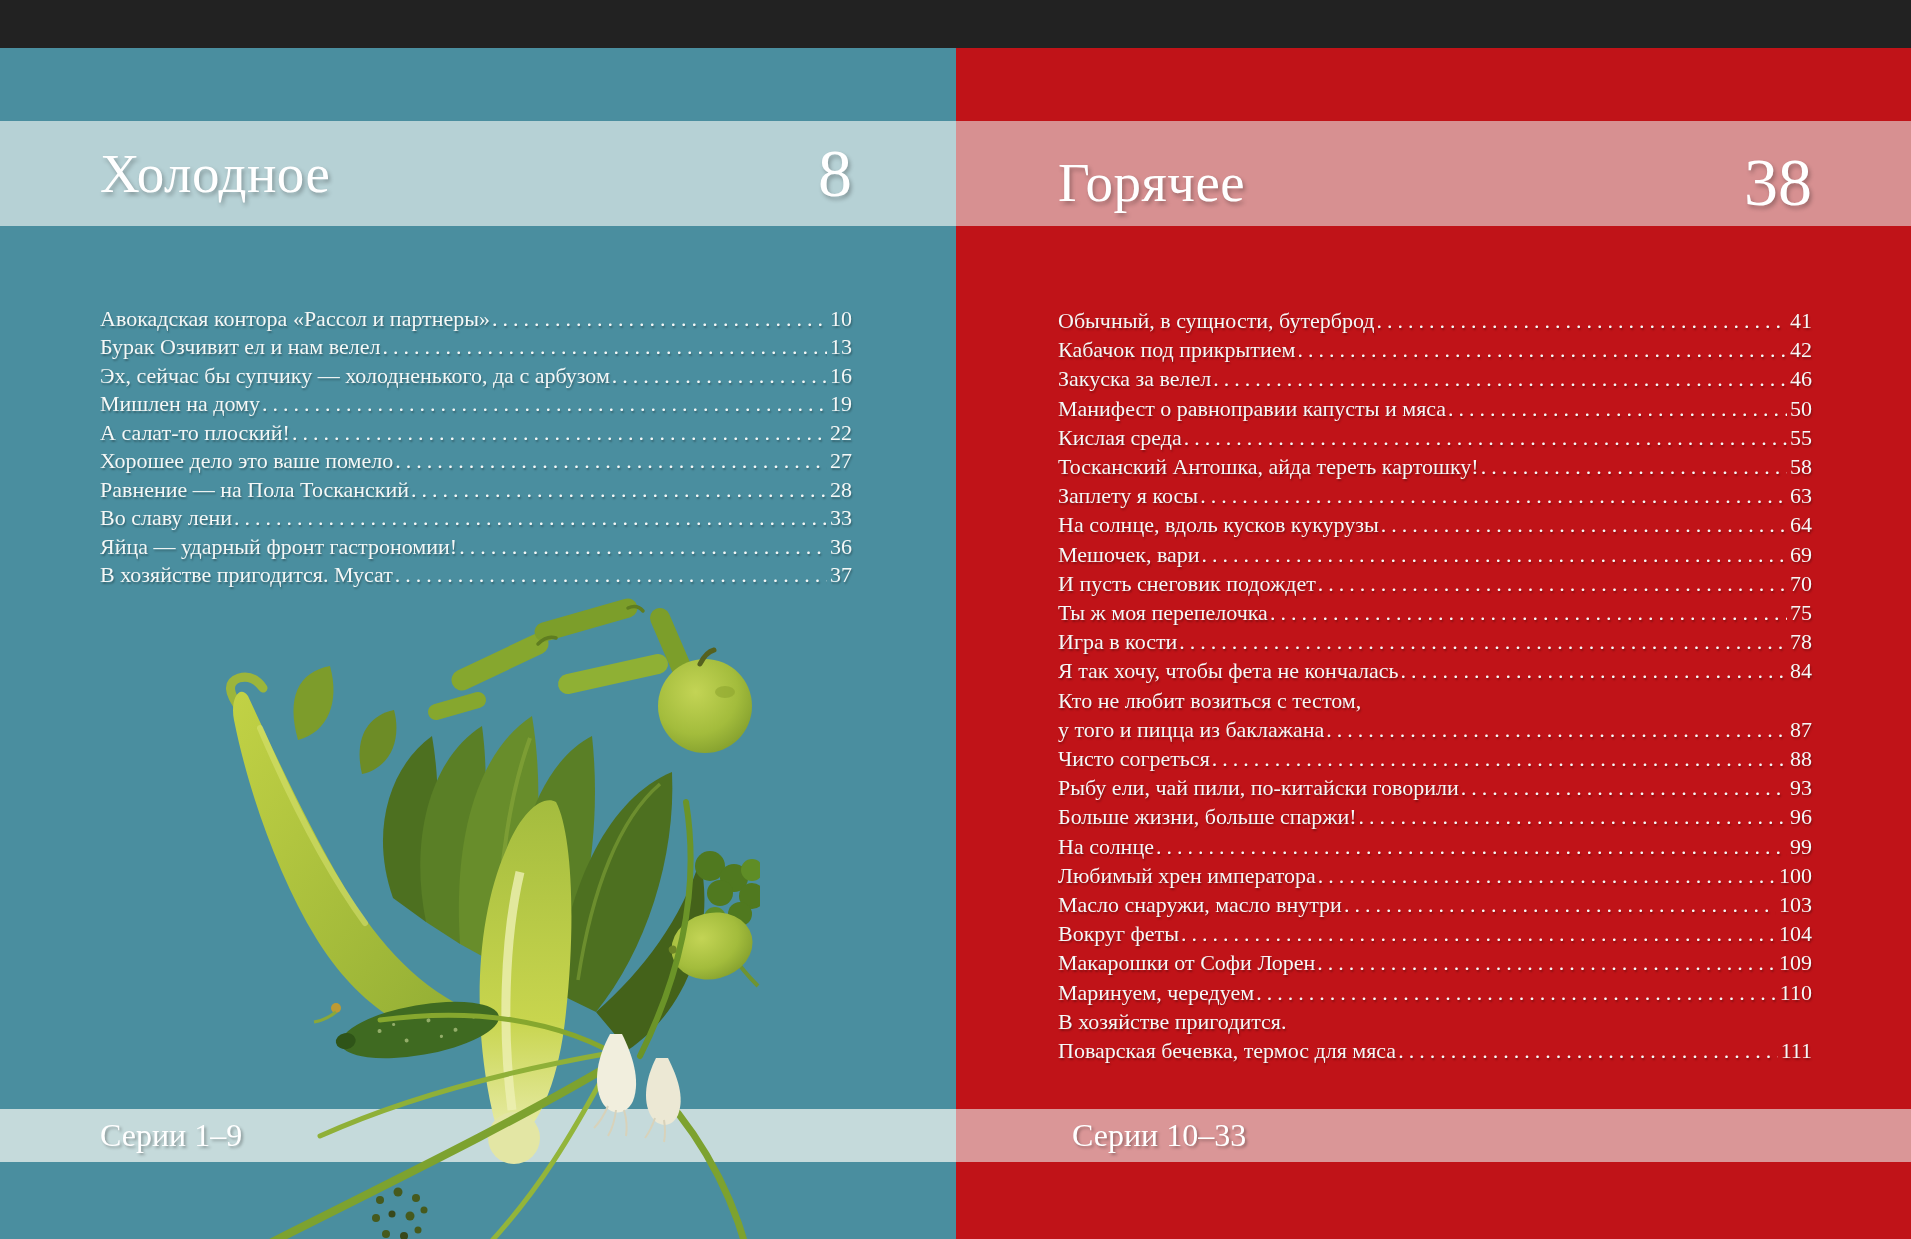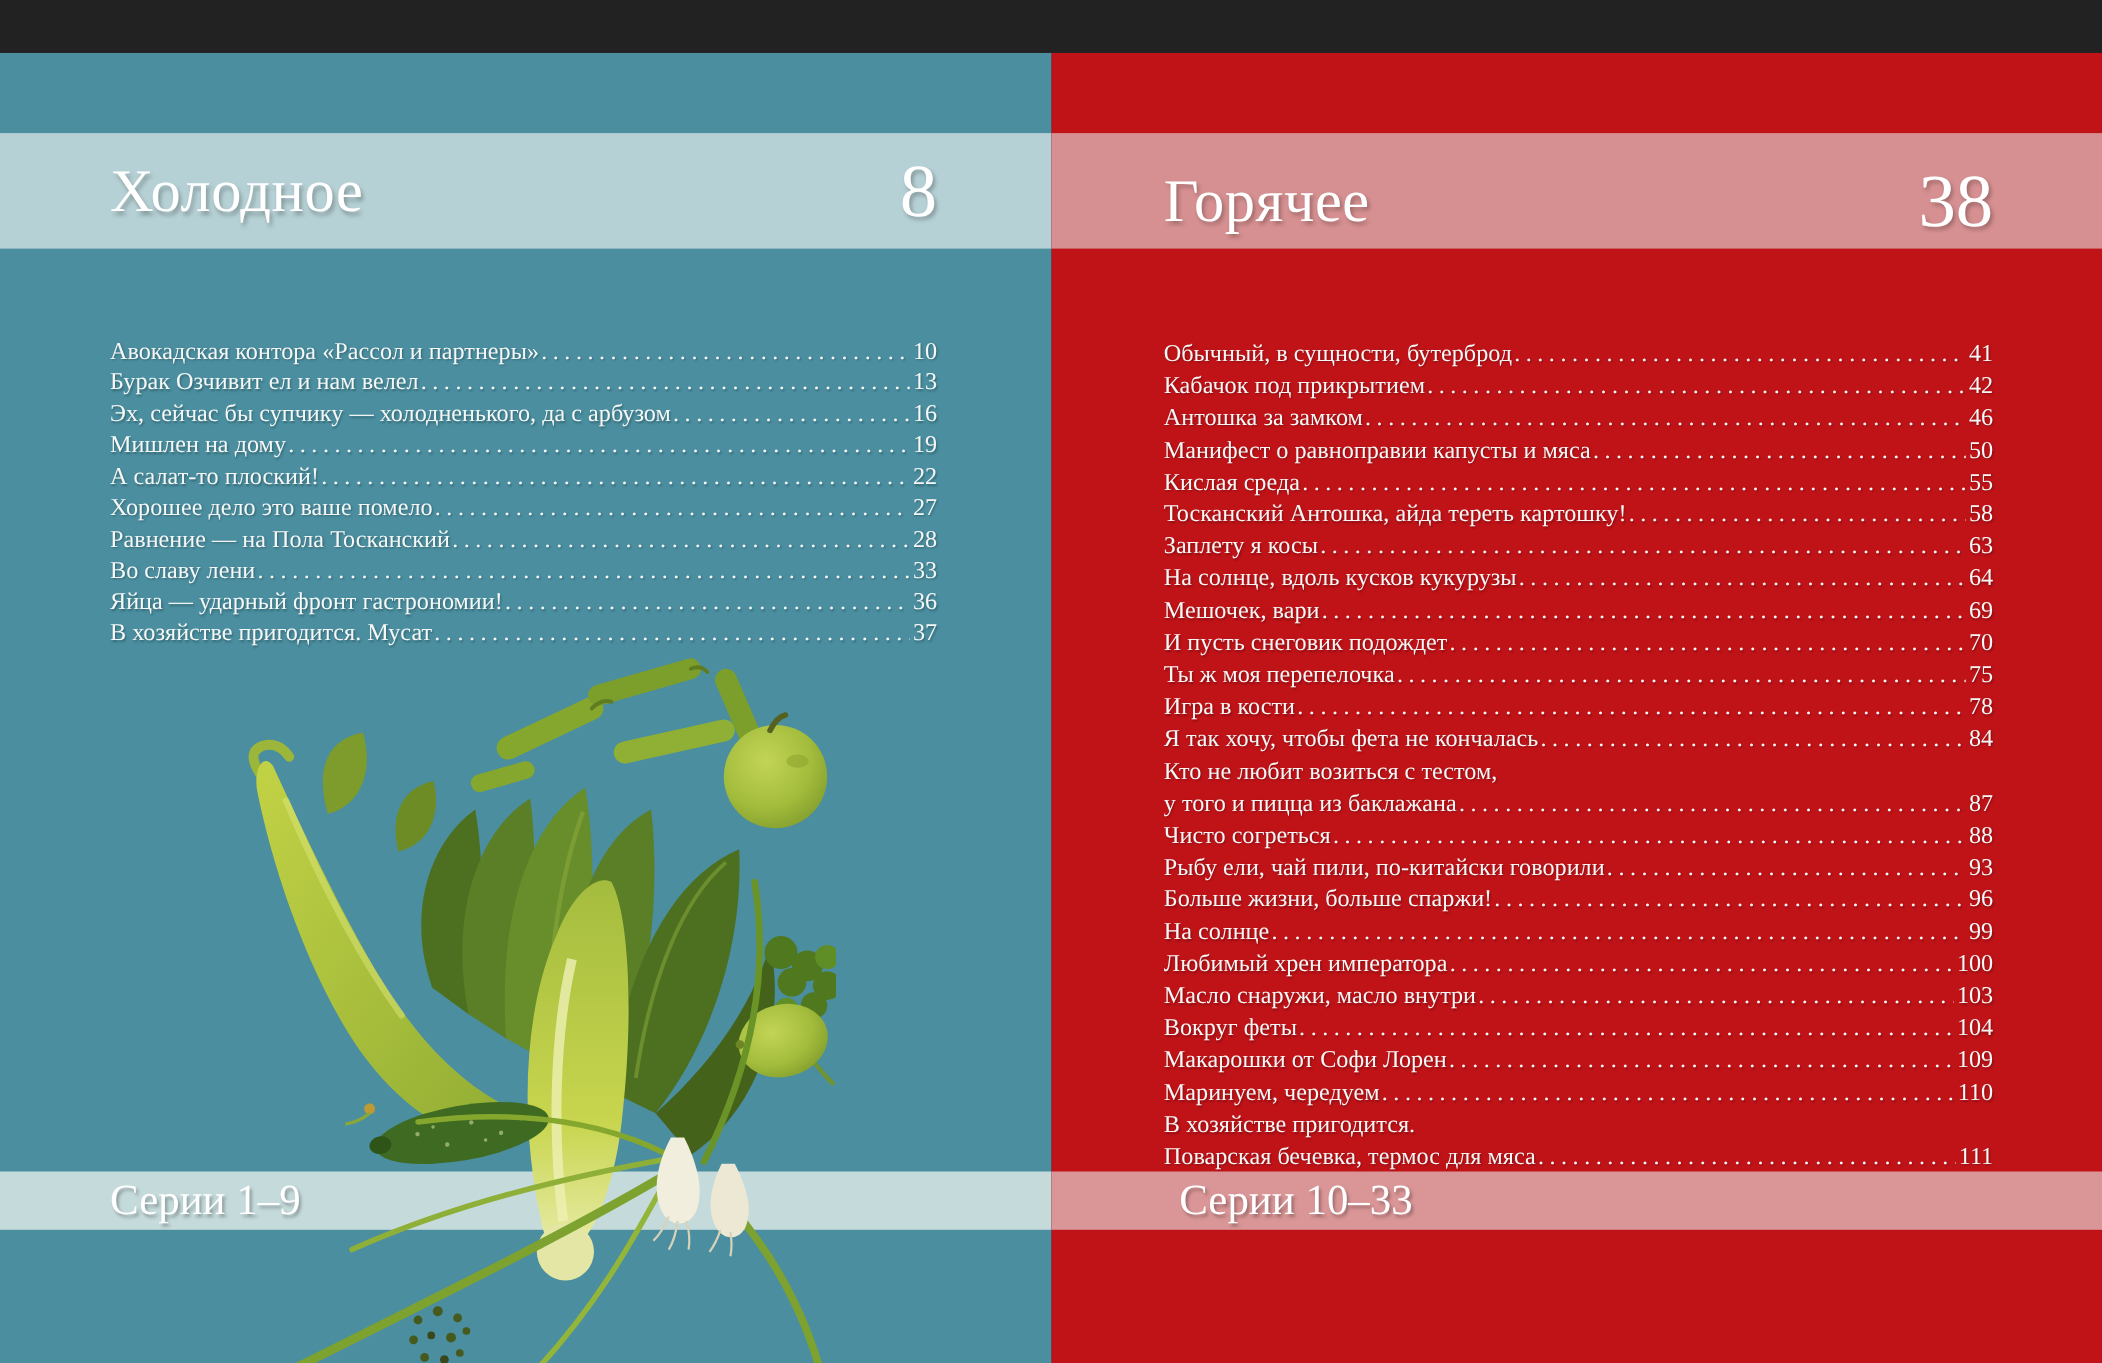--- a/index.html
+++ b/index.html
@@ -25,21 +25,21 @@
        text-shadow:1px 1.5px 2px rgba(0,0,0,.30);}
   .toc-left {left:100px;top:257px;width:752px;line-height:28.45px;}
   .toc-right{left:102px;top:258px;width:754px;line-height:29.2px;}
   .toc-row{display:flex;align-items:baseline;white-space:nowrap;}
   .t{flex:0 0 auto;}
   .dots{flex:1 1 auto;overflow:hidden;margin:0 3px 0 2px;}
   .dots::after{content:"...................................................................................................";
                letter-spacing:5px;}
   .nopg .dots::after{content:"";}
   .pg{flex:0 0 auto;min-width:18px;text-align:right;}
-  .footer-band{top:1017px;height:53px;font-size:39px;color:var(--text);
+  .footer-band{top:1061px;height:53px;font-size:32px;color:var(--text);
                text-shadow:2px 2px 3px rgba(0,0,0,.3);}
   .page-left  .footer-band{background:var(--teal-footer-band);padding-left:100px;}
   .page-right .footer-band{background:var(--red-footer-band); padding-left:116px;}
   .veg{position:absolute;left:140px;top:540px;width:620px;height:700px;z-index:3;}
 </style>
 </head>
 <body>
 
 <div class="spread">
 
@@ -248,21 +248,21 @@
           <span class="t">Обычный, в сущности, бутерброд</span>
           <span class="dots"></span>
           <span class="pg">41</span>
         </li>
       <li class="toc-row">
           <span class="t">Кабачок под прикрытием</span>
           <span class="dots"></span>
           <span class="pg">42</span>
         </li>
       <li class="toc-row">
-          <span class="t">Антошка за замком</span>
+          <span class="t">Закуска за велел</span>
           <span class="dots"></span>
           <span class="pg">46</span>
         </li>
       <li class="toc-row">
           <span class="t">Манифест о равноправии капусты и мяса</span>
           <span class="dots"></span>
           <span class="pg">50</span>
         </li>
       <li class="toc-row">
           <span class="t">Кислая среда</span>

